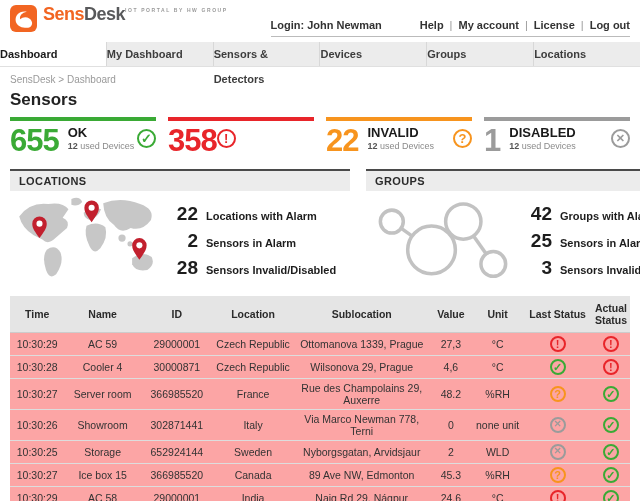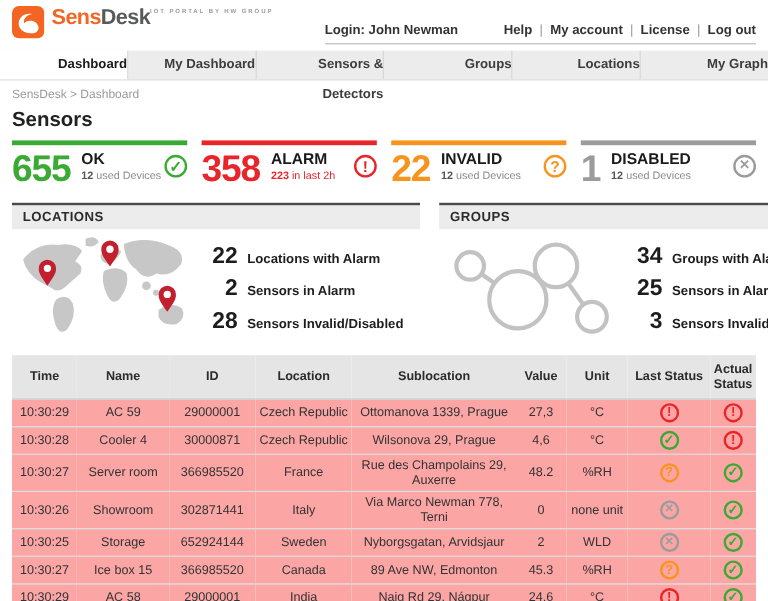--- a/index.html
+++ b/index.html
@@ -16,21 +16,21 @@
   .logo-desk { color: #58595b; }
   .logo-tagline { font-size: 5px; letter-spacing: 1.6px; color: #9a9a9a; font-weight: bold; margin-top: 2px; }
   .login-bar { position: absolute; right: 10px; top: 7px; font-size: 11px; color: #333;
     border-bottom: 1px solid #bbb; padding-bottom: 5px; display: flex; gap: 0; margin-top: 12px; }
   .login-name { font-weight: bold; margin-right: 38px; }
   .hlink { font-weight: bold; color: #333; cursor: pointer; text-decoration: none; }
   .hsep { color: #999; margin: 0 6px; }
 
   
   .tabs { display: flex; height: 25px; background: #ececec; border-bottom: 1px solid #e0e0e0; }
-  .tab { flex: 1; text-align: right; line-height: 25px; font-weight: bold; font-size: 11px;
+  .tab { flex: 1; text-align: left; line-height: 25px; font-weight: bold; font-size: 11px;
     color: #3d3d3d; cursor: pointer; border-right: 1px solid #d8d8d8; }
   .tab:last-child { border-right: none; }
   .tab.active { background: #fff; color: #1a1a1a; }
 
   
   .breadcrumb { padding: 7px 10px 2px; font-size: 10px; color: #9a9a9a; }
   .page-title { margin: 3px 10px 7px; font-size: 17px; font-weight: bold; color: #222; }
 
   
   .cards { display: flex; gap: 12px; margin: 0 10px; }
@@ -109,43 +109,39 @@
     <span class="hlink">License</span>
     <span class="hsep">|</span>
     <span class="hlink">Log out</span>
   </div>
 </div>
 
 <div class="tabs">
   <div class="tab active">Dashboard</div>
   <div class="tab">My Dashboard</div>
   <div class="tab">Sensors &amp; Detectors</div>
+  <div class="tab">Devices</div>
   <div class="tab">Groups</div>
   <div class="tab">Locations</div>
-  <div class="tab">My Graph</div>
 </div>
 
 <div class="breadcrumb">SensDesk &gt; Dashboard</div>
 <div class="page-title">Sensors</div>
 
 <div class="cards">
   <div class="card card-ok">
     <div class="card-num">655</div>
     <div class="card-mid">
       <div class="card-label">OK</div>
       <div class="card-sub"><b>12</b> <span>used Devices</span></div>
     </div>
     <span class="status-icon big-icon" data-status="ok"></span>
   </div>
   <div class="card card-alarm">
     <div class="card-num">358</div>
-    <div class="card-mid">
-      <div class="card-label">ALARM</div>
-      <div class="card-sub"><b>223</b> <span>in last 2h</span></div>
-    </div>
     <span class="status-icon big-icon" data-status="alarm"></span>
   </div>
   <div class="card card-invalid">
     <div class="card-num">22</div>
     <div class="card-mid">
       <div class="card-label">INVALID</div>
       <div class="card-sub"><b>12</b> <span>used Devices</span></div>
     </div>
     <span class="status-icon big-icon" data-status="invalid"></span>
   </div>
@@ -209,21 +205,21 @@
           <line x1="72" y1="62" x2="108" y2="30"></line>
           <line x1="108" y1="30" x2="142" y2="78"></line>
           <circle cx="27" cy="30" r="13" fill="#fff"></circle>
           <circle cx="72" cy="62" r="27" fill="#fff"></circle>
           <circle cx="108" cy="30" r="20" fill="#fff"></circle>
           <circle cx="142" cy="78" r="14" fill="#fff"></circle>
         </g>
       </svg>
       <div class="stats">
         <div class="stat">
-          <span class="stat-num">34</span>
+          <span class="stat-num">42</span>
           <span class="stat-label">Groups with Alarm</span>
         </div>
         <div class="stat">
           <span class="stat-num">25</span>
           <span class="stat-label">Sensors in Alarm</span>
         </div>
         <div class="stat">
           <span class="stat-num">3</span>
           <span class="stat-label">Sensors Invalid/Disabled</span>
         </div>

